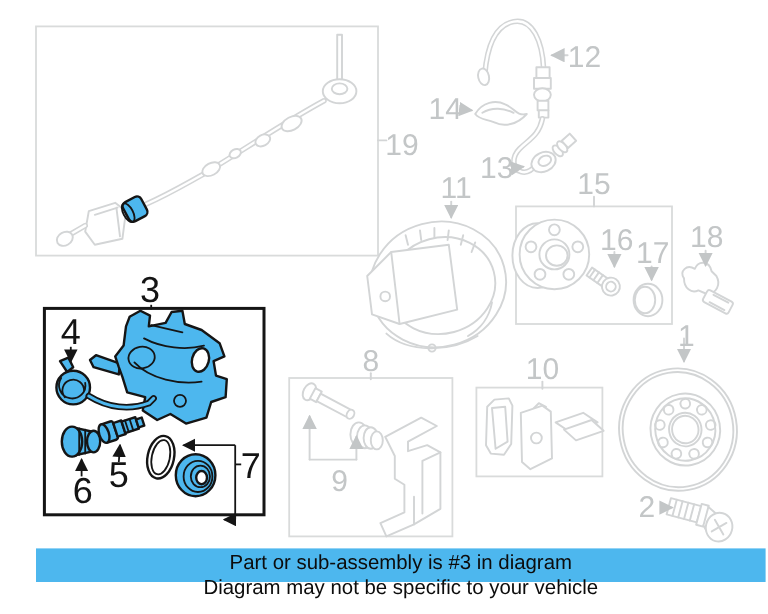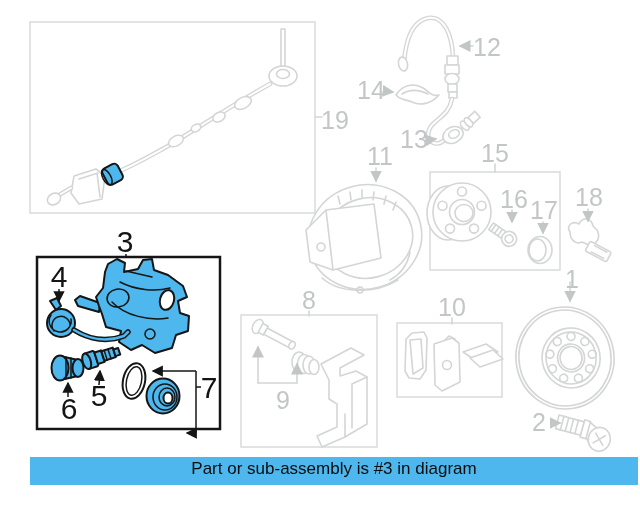--- a/index.html
+++ b/index.html
@@ -275,14 +275,15 @@
     <path d="M 588,420 L 596,424 M 588,436 L 596,444" class="ln"></path>
     <ellipse cx="601" cy="434" rx="11" ry="12" class="lnf"></ellipse>
     <path d="M 596,429 L 606,439 M 606,429 L 596,439" class="ln"></path>
   </g>
   <line x1="552" y1="423" x2="560" y2="423" class="ln" marker-end="url(#ag)"></line>
   <text x="539" y="431" class="lg">2</text>
 </svg>
 
 <div id="banner">
   <div>Part or sub-assembly is #3 in diagram</div>
+  <div>Diagram may not be specific to your vehicle</div>
 </div>
 </div>
 
 </body></html>

